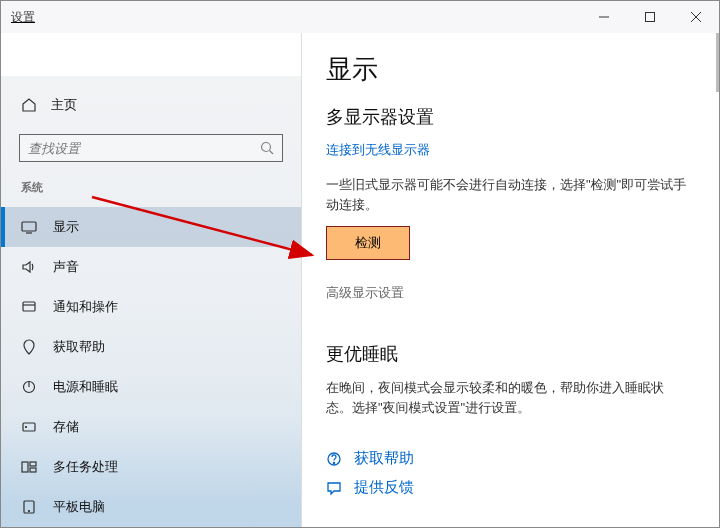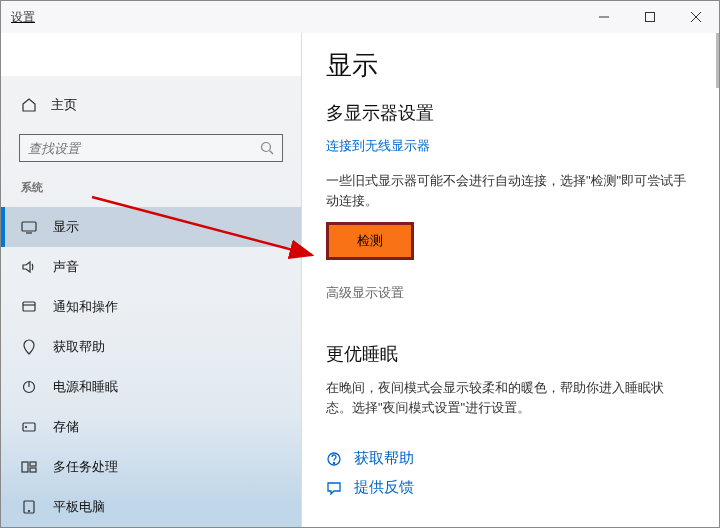--- a/index.html
+++ b/index.html
@@ -33,21 +33,21 @@
     .nav-item .nav-icon { width: 16px; height: 16px; display: flex; align-items: center; justify-content: center; flex-shrink: 0; }
     
     .main { flex: 1; padding: 20px 30px 20px 24px; overflow-y: auto; position: relative; border-left: 1px solid #ddd; }
     .main-scrollthumb { position: absolute; right: 0; top: 0; width: 3px; height: 60px; background: #bbb; }
     
     .main h1 { font-size: 26px; font-weight: 400; color: #111; margin-bottom: 18px; }
     .main h2 { font-size: 18px; font-weight: 400; color: #111; margin-bottom: 12px; margin-top: 8px; }
     .main .link { color: #0066cc; font-size: 13px; cursor: pointer; display: block; margin-bottom: 16px; }
     .main p { font-size: 13px; color: #333; line-height: 1.5; margin-bottom: 12px; }
     .main .subtle { color: #666; font-size: 13px; margin-bottom: 14px; }
-    .main .btn { display: inline-block; padding: 7px 28px; background: #f97316; border: 3px solid #7f1d1d; font-size: 13px; cursor: pointer; margin-bottom: 24px; }
+    .main .btn { display: inline-block; padding: 7px 28px; background: #fdba74; border: 1px solid #7f1d1d; font-size: 13px; cursor: pointer; margin-bottom: 24px; }
     
     .help-row { display: flex; align-items: center; gap: 12px; margin-bottom: 10px; cursor: pointer; }
     .help-row .help-icon { width: 16px; height: 16px; color: #0066cc; }
     .help-row span { color: #0066cc; font-size: 15px; }
     
     .arrow-annotation { position: absolute; z-index: 50; pointer-events: none; }
     
     svg { display: block; }
   </style>
 </head>

